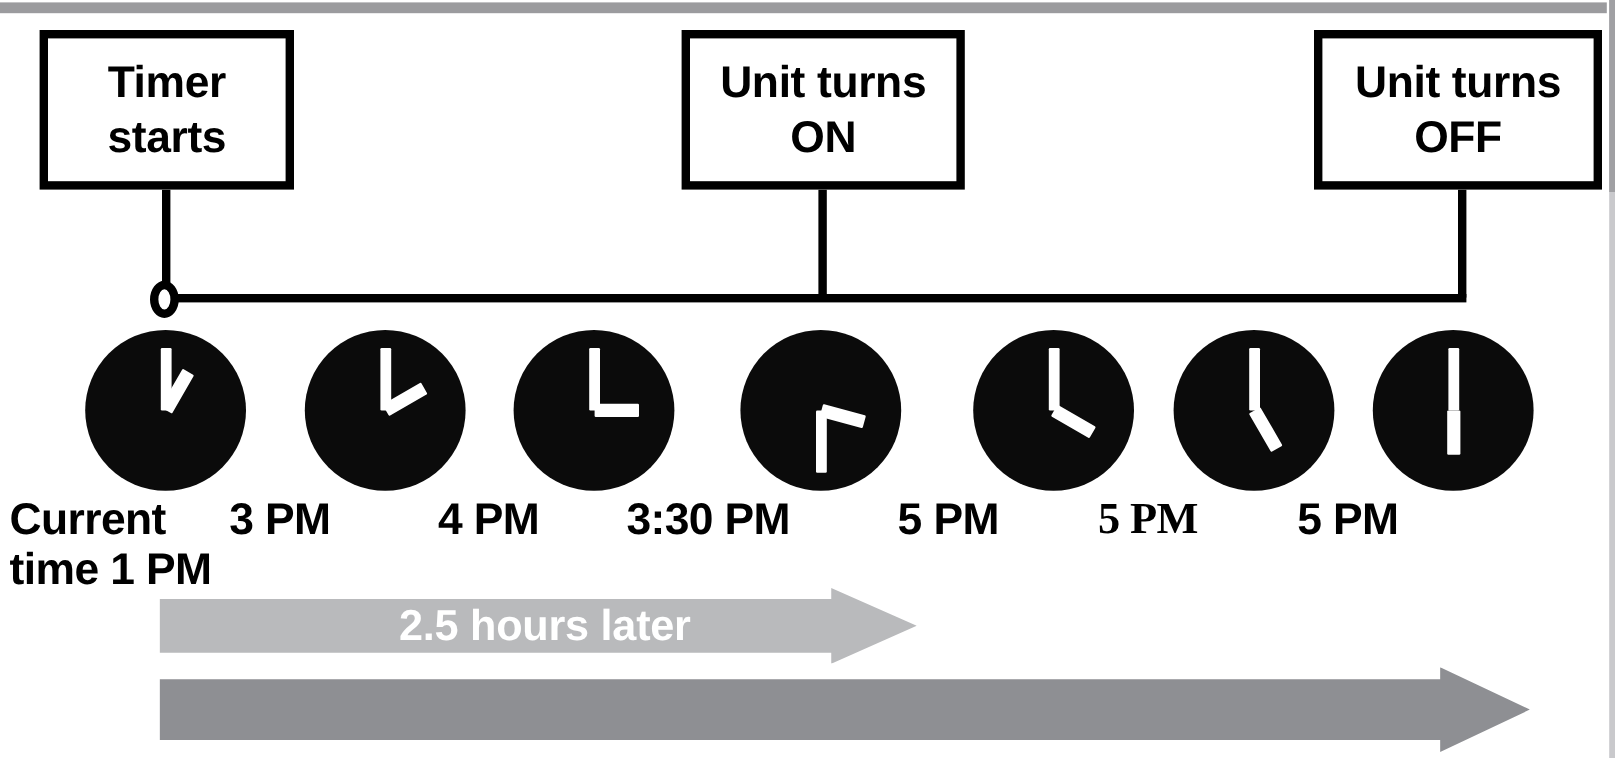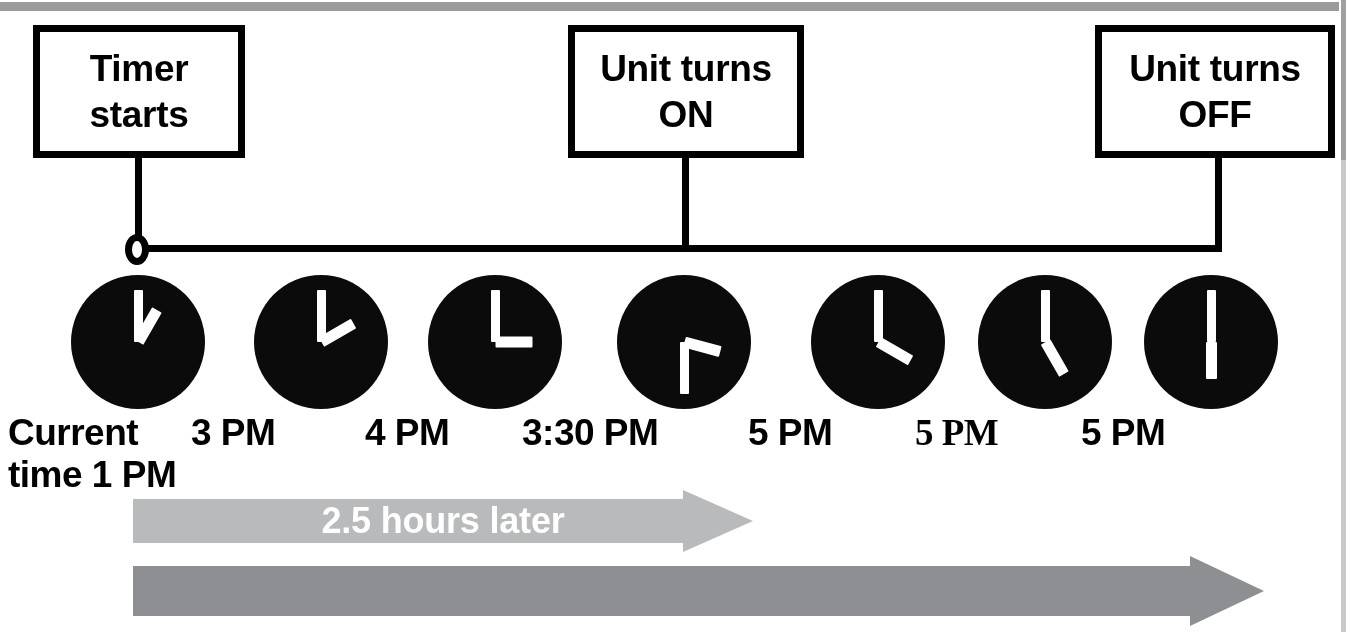--- a/index.html
+++ b/index.html
@@ -120,20 +120,21 @@
     letter-spacing: -0.5px;
     white-space: pre-line;
   }
 
   
   .arrow {
     position: absolute;
     display: flex;
     align-items: center;
     justify-content: center;
+    padding-left: 11px;
   }
   .arrow .arrow-shape {
     position: absolute;
     inset: 0;
   }
   .arrow .arrow-label {
     position: relative;
     color: #ffffff;
     font-weight: bold;
     font-size: 36px;

